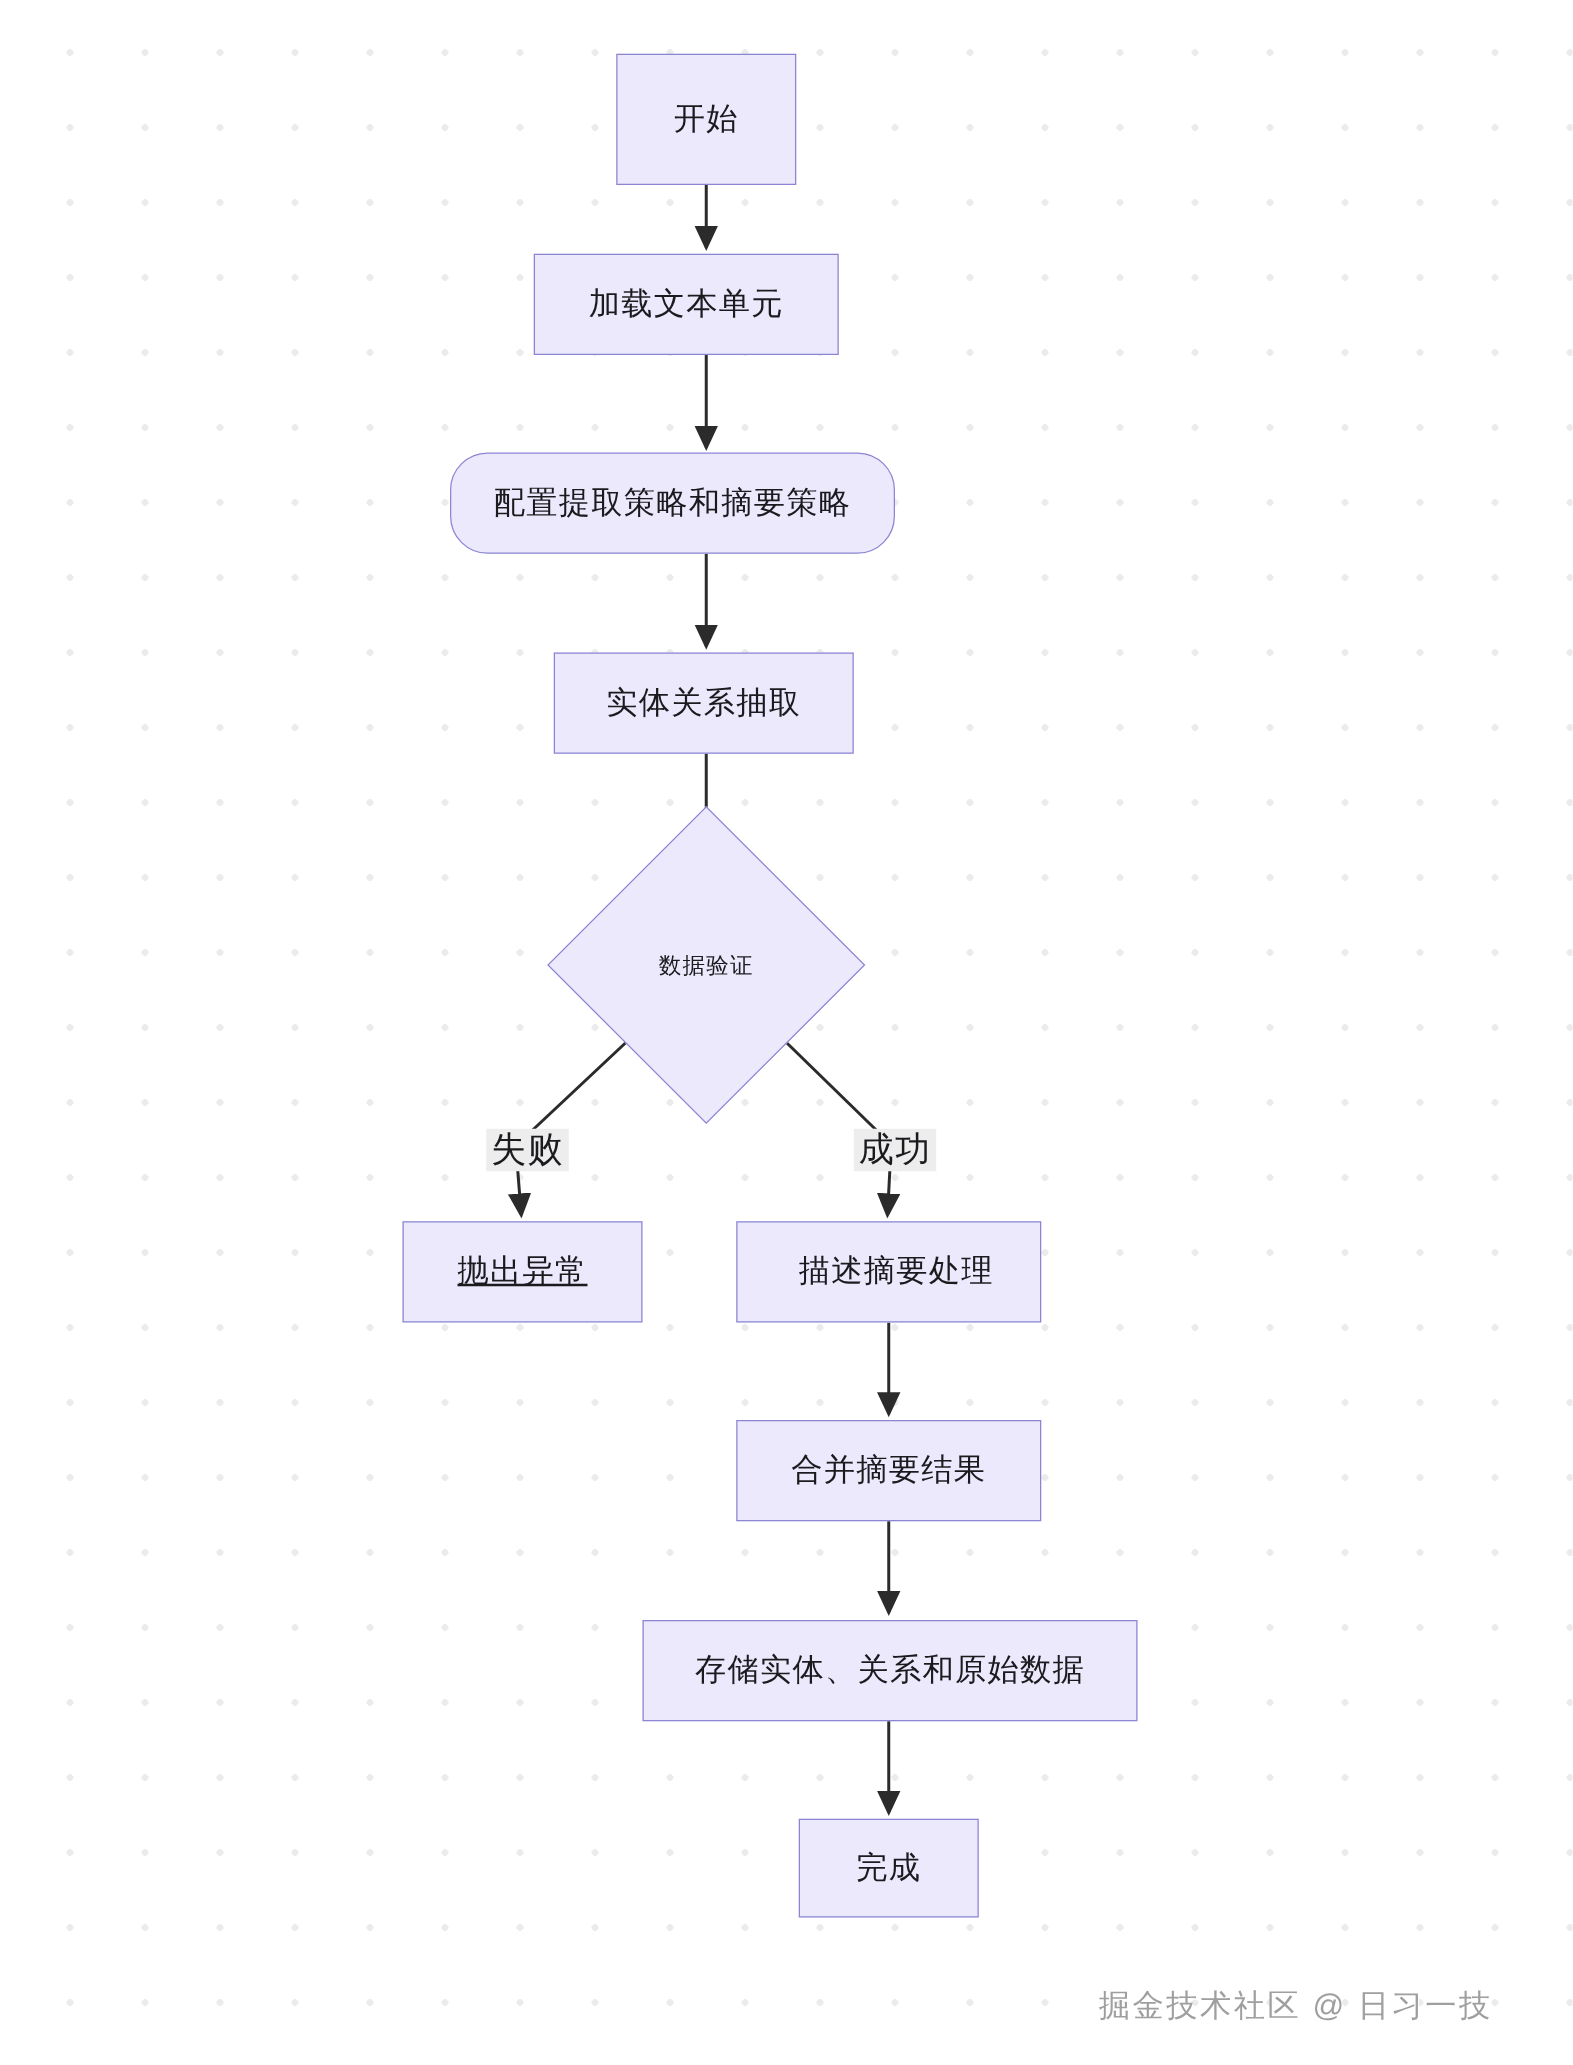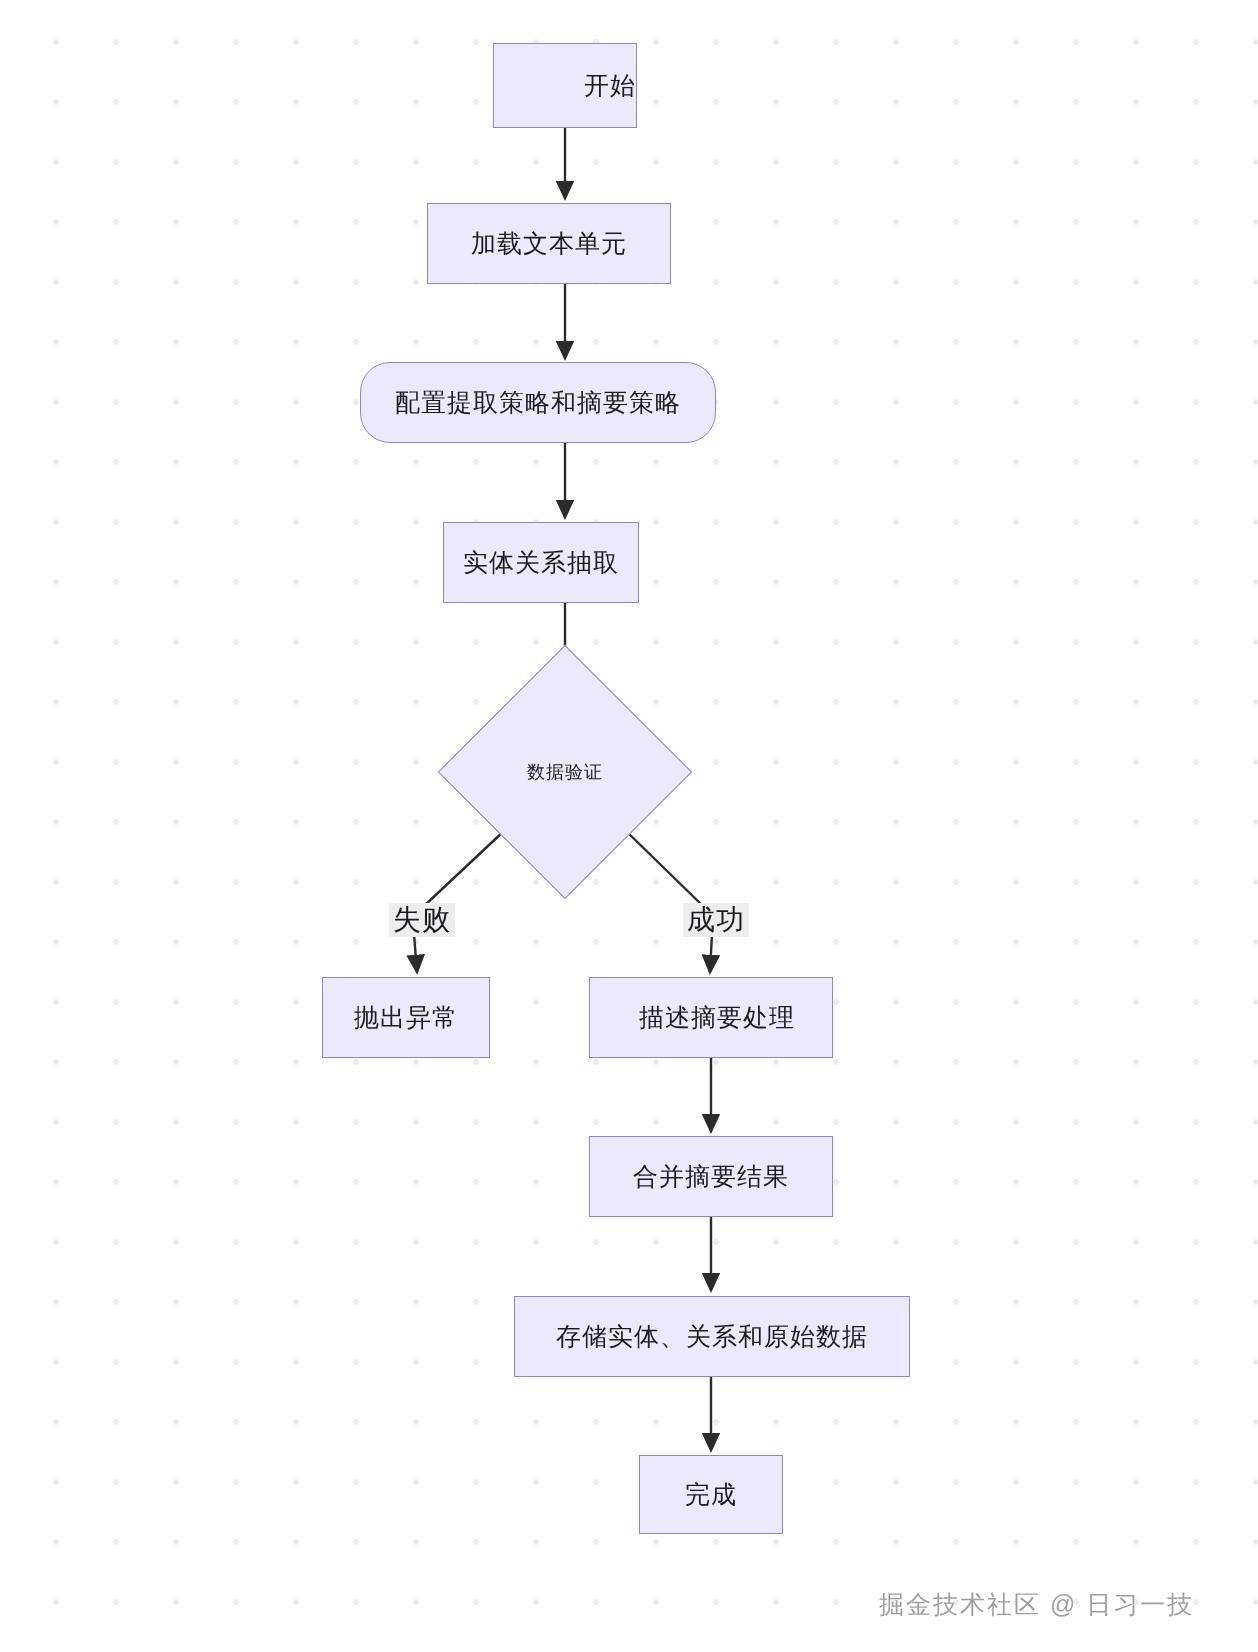--- a/index.html
+++ b/index.html
@@ -142,46 +142,46 @@
 
     <g>
       <line x1="711" y1="1216" x2="711" y2="1290" stroke="#2b2b2b" stroke-width="2.4" marker-end="url(#arrowhead)"></line>
     </g>
 
     <g>
       <line x1="711" y1="1376" x2="711" y2="1450" stroke="#2b2b2b" stroke-width="2.4" marker-end="url(#arrowhead)"></line>
     </g>
   </svg>
 
-  <div class="node" style="left:493px; top:43px; width:144px; height:85px;justify-content:flex-end;">
+  <div class="node" style="left:493px; top:43px; width:144px; height:105px;">
     <span class="node-label">开始</span>
   </div>
 
   <div class="node" style="left:427px; top:203px; width:244px; height:81px;">
     <span class="node-label">加载文本单元</span>
   </div>
 
   <div class="node" style="left:360px; top:362px; width:356px; height:81px;border-radius:30px;">
     <span class="node-label">配置提取策略和摘要策略</span>
   </div>
 
-  <div class="node" style="left:443px; top:522px; width:196px; height:81px;">
+  <div class="node" style="left:443px; top:522px; width:240px; height:81px;">
     <span class="node-label">实体关系抽取</span>
   </div>
 
   <div class="node-decision" style="left:475px; top:682px;">
     <div class="diamond-shape"></div>
     <div class="diamond-text">数据验证</div>
   </div>
 
   <div class="edge-label" style="left:389px; top:903px;">失败</div>
 
   <div class="edge-label" style="left:683px; top:903px;">成功</div>
 
-  <div class="node" style="left:322px; top:977px; width:168px; height:81px;">
+  <div class="node" style="left:322px; top:977px; width:192px; height:81px;text-decoration:underline;">
     <span class="node-label">抛出异常</span>
   </div>
 
   <div class="node" style="left:589px; top:977px; width:244px; height:81px;padding-left:12px;">
     <span class="node-label">描述摘要处理</span>
   </div>
 
   <div class="node" style="left:589px; top:1136px; width:244px; height:81px;">
     <span class="node-label">合并摘要结果</span>
   </div>

